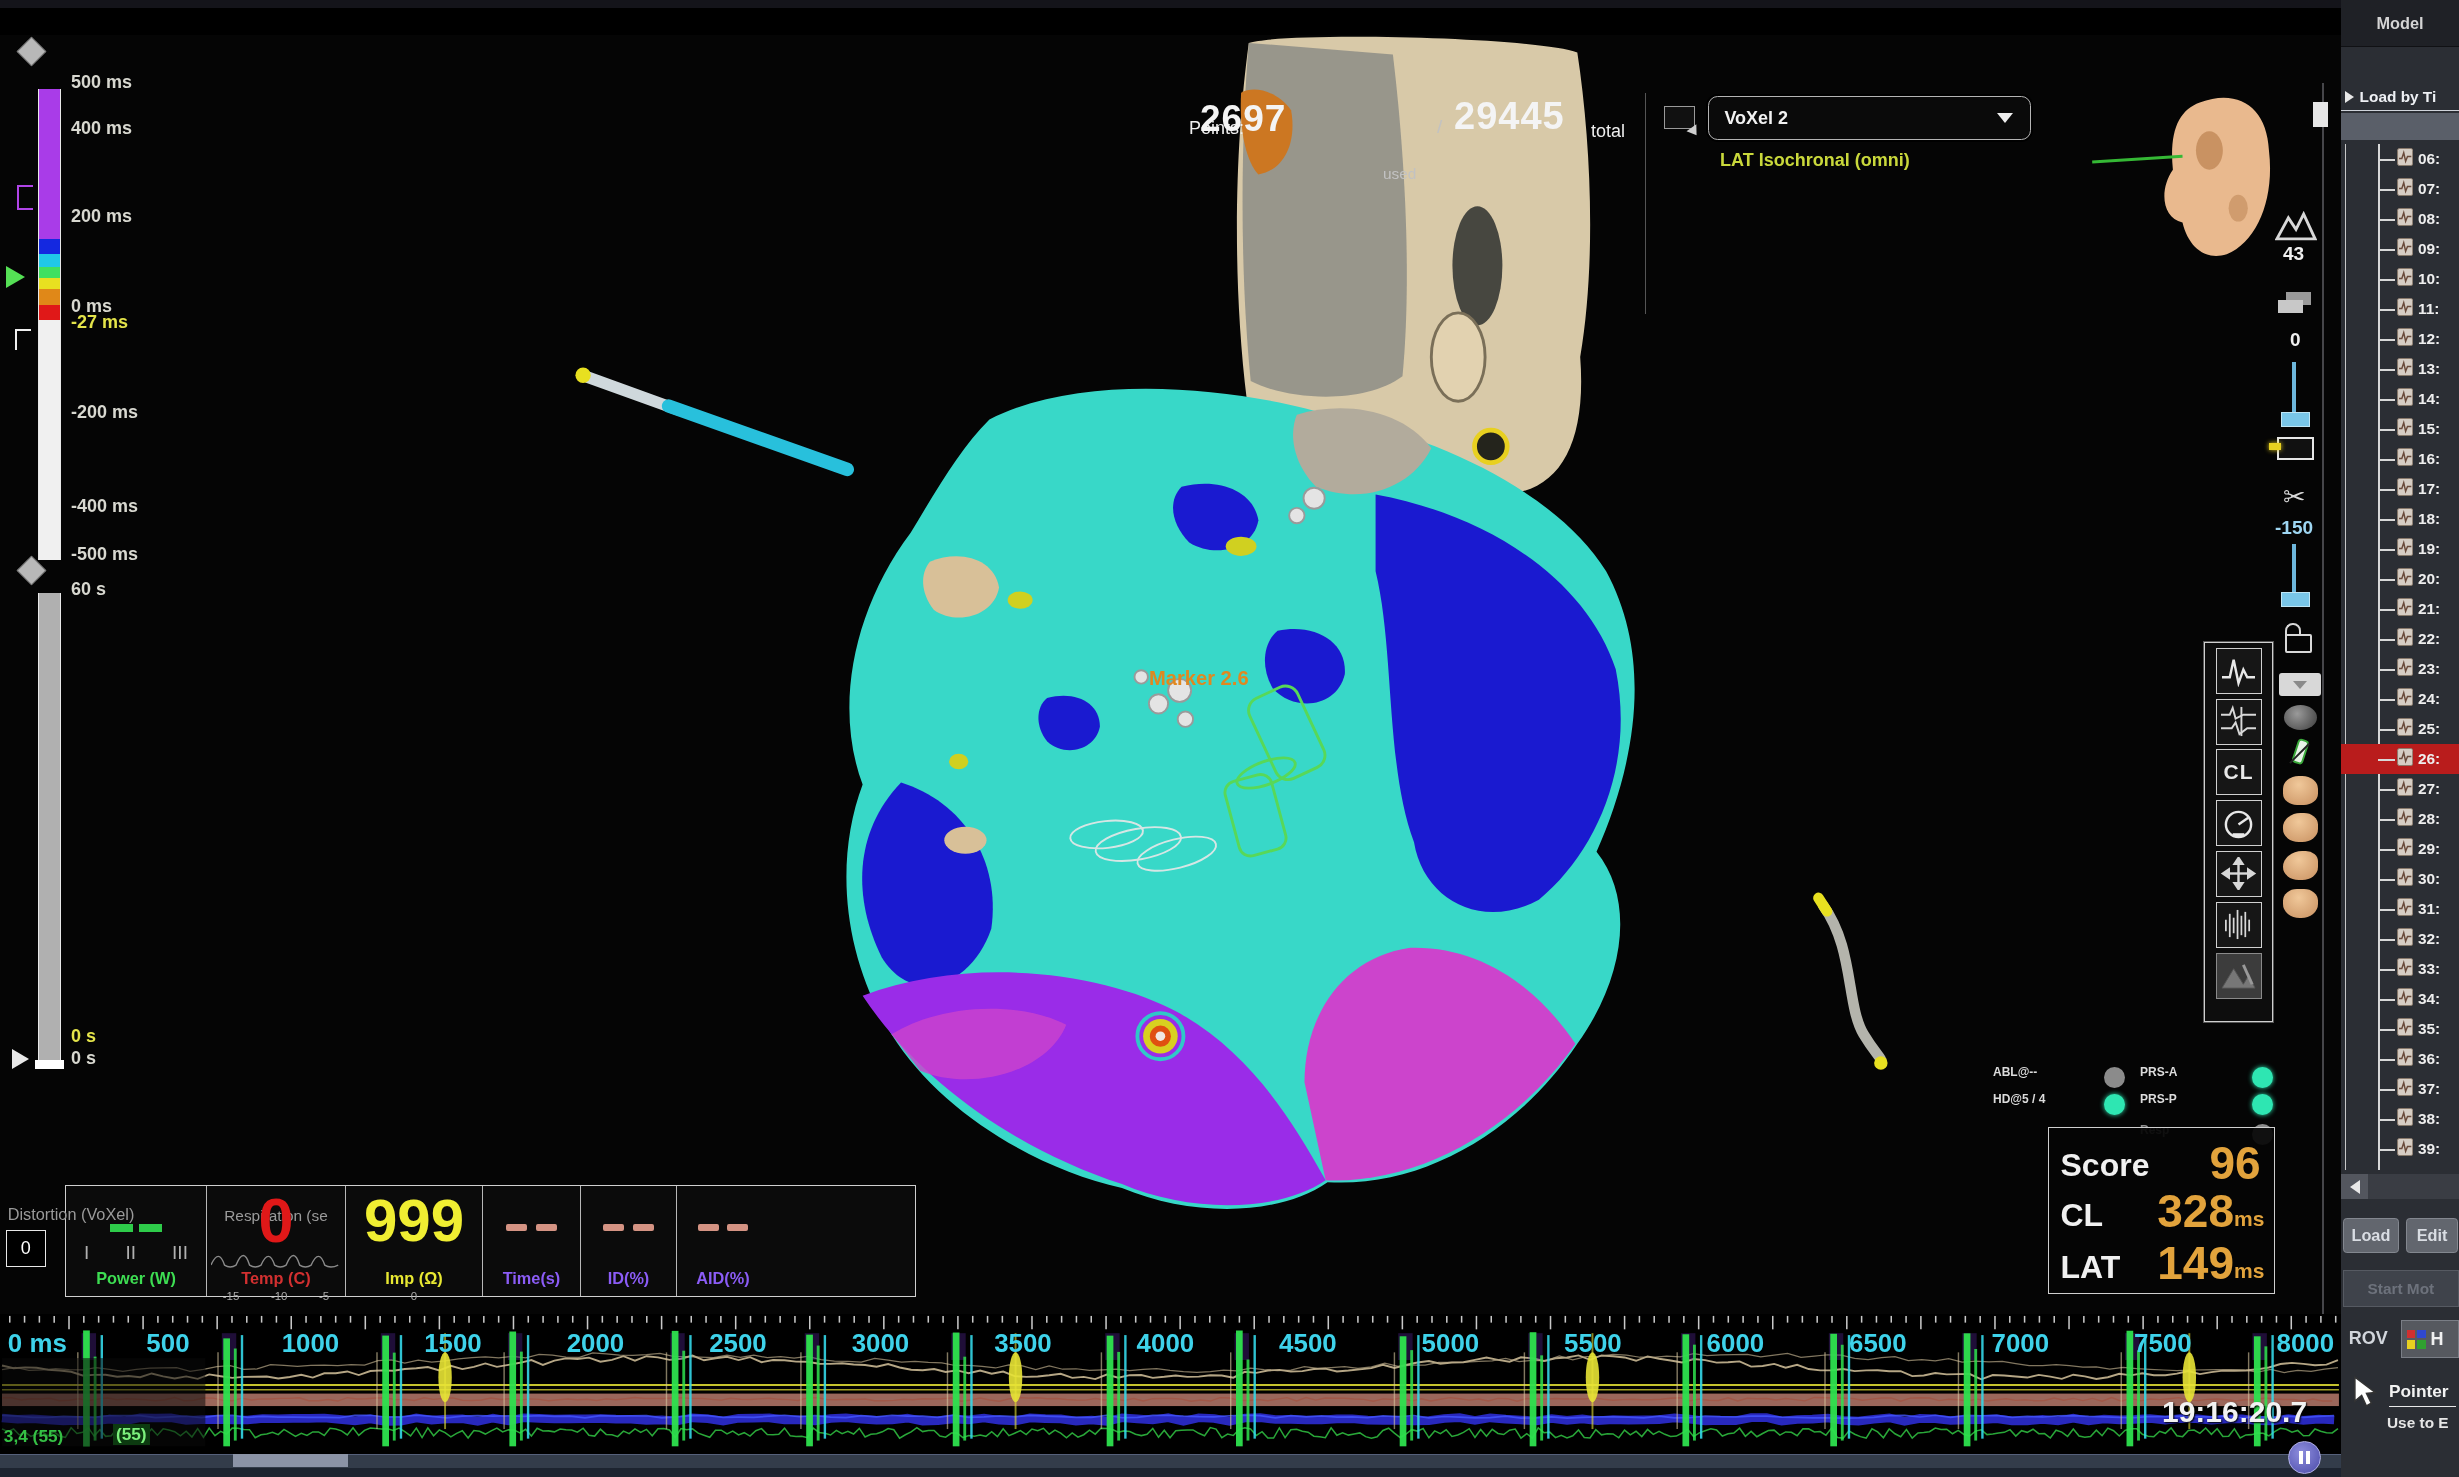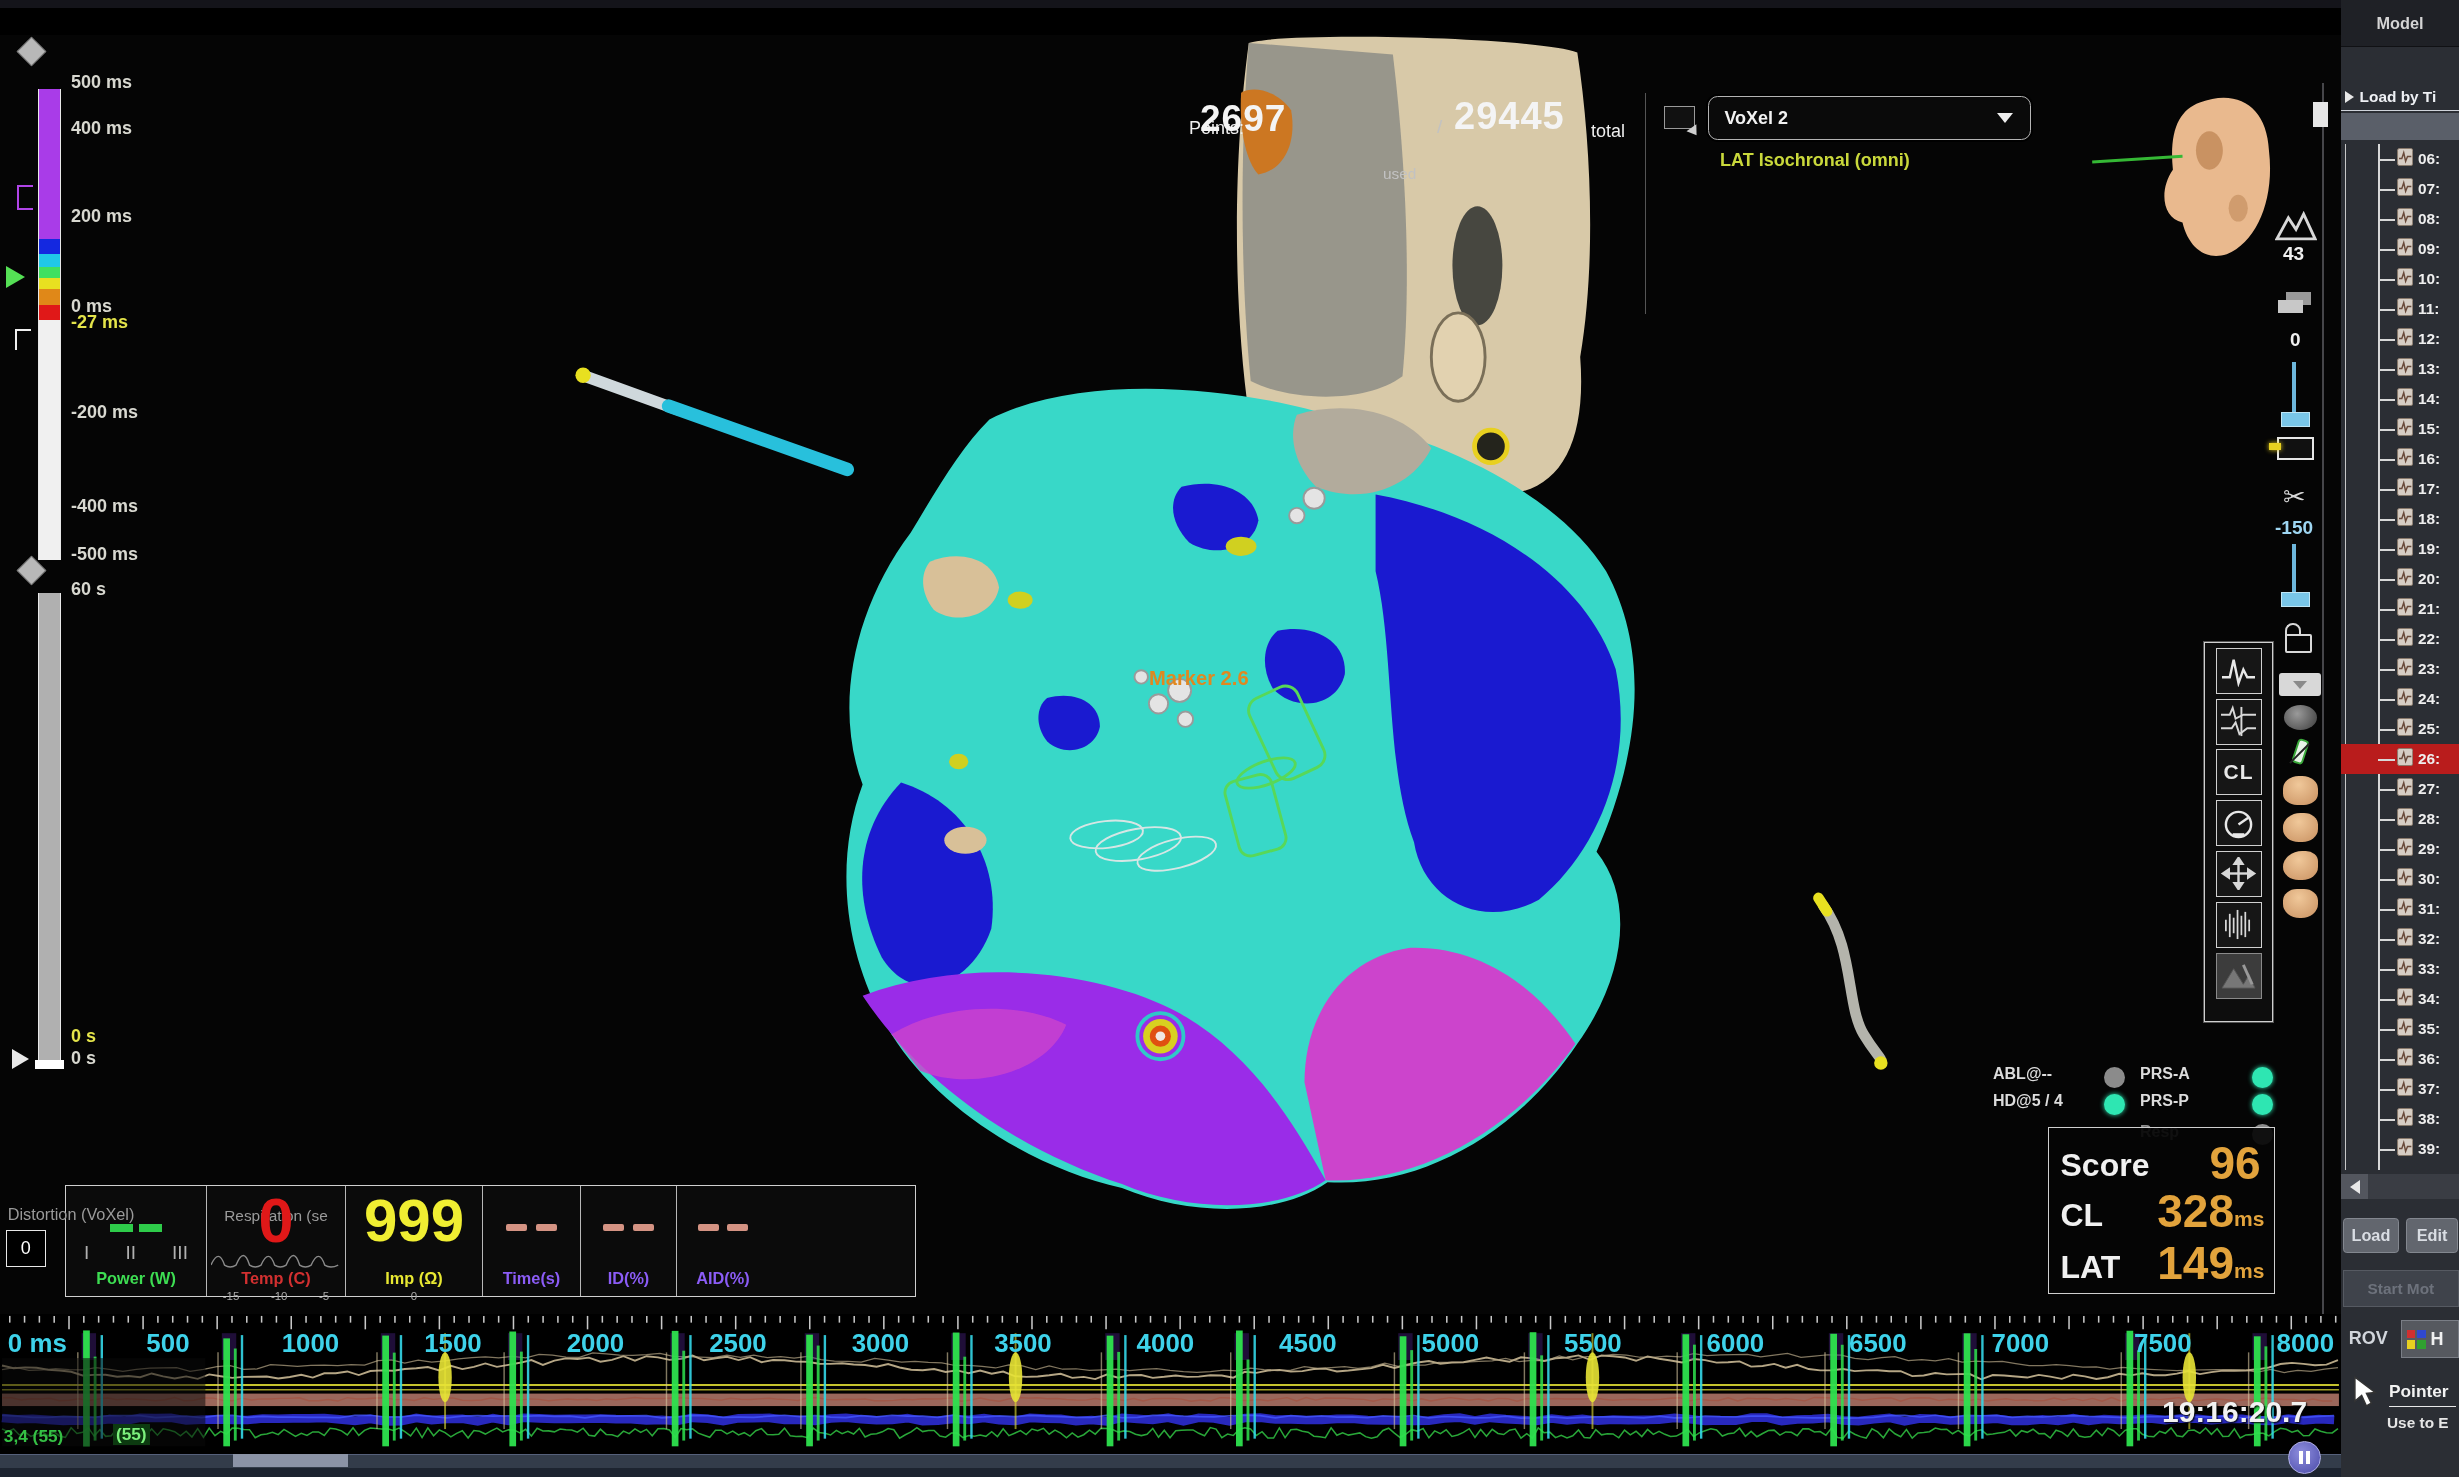--- a/index.html
+++ b/index.html
@@ -77,21 +77,21 @@
   .ip-box.dim{border-color:#8a8a8a;background:#3c3c3c;}
   .ip-cl{font-size:21px;font-weight:bold;color:#e8e8e8;letter-spacing:1px;}
   .mini-col{left:2275px;top:672px;width:50px;display:flex;flex-direction:column;align-items:center;gap:8.6px;}
   .mini-btn{width:42px;height:23px;background:#d8d8d8;border-radius:2.9px;display:flex;align-items:center;justify-content:center;}
   .mini-btn .tri{width:0;height:0;border-left:7.7px solid transparent;border-right:7.7px solid transparent;
                  border-top:8.6px solid #8a8a8a;}
   .orbit{width:33px;height:25px;border-radius:50%;background:radial-gradient(circle at 40% 35%,#9a9a9a,#3a3a3a);}
   .torso{width:35px;height:29px;border-radius:45% 45% 40% 40%;background:radial-gradient(circle at 45% 30%,#f0c89a,#c89060);}
 
   
-  .st-text{font-size:16px;font-weight:bold;color:#dcdcdc;white-space:nowrap;}
+  .st-text{font-size:12px;font-weight:bold;color:#dcdcdc;white-space:nowrap;}
   .st-text.dim{color:#8f8f8f;}
   .dot{width:21px;height:21px;border-radius:50%;}
   .dot.gray{background:#8b8b8b;}
   .dot.teal{background:#2ee6b2;box-shadow:0 0 5.8px #2ee6b2;}
   .score-panel{left:2048px;top:1127px;width:225px;height:165px;border:1.9px solid #cfcfcf;
                background:rgba(5,5,5,.92);z-index:4;}
   .sp-label{position:absolute;font-size:32px;color:#f0f0f0;font-weight:bold;}
   .sp-val{position:absolute;font-size:46px;font-weight:bold;color:#e2a33c;}
   .sp-unit{position:absolute;font-size:21px;font-weight:bold;color:#e2a33c;}
 

